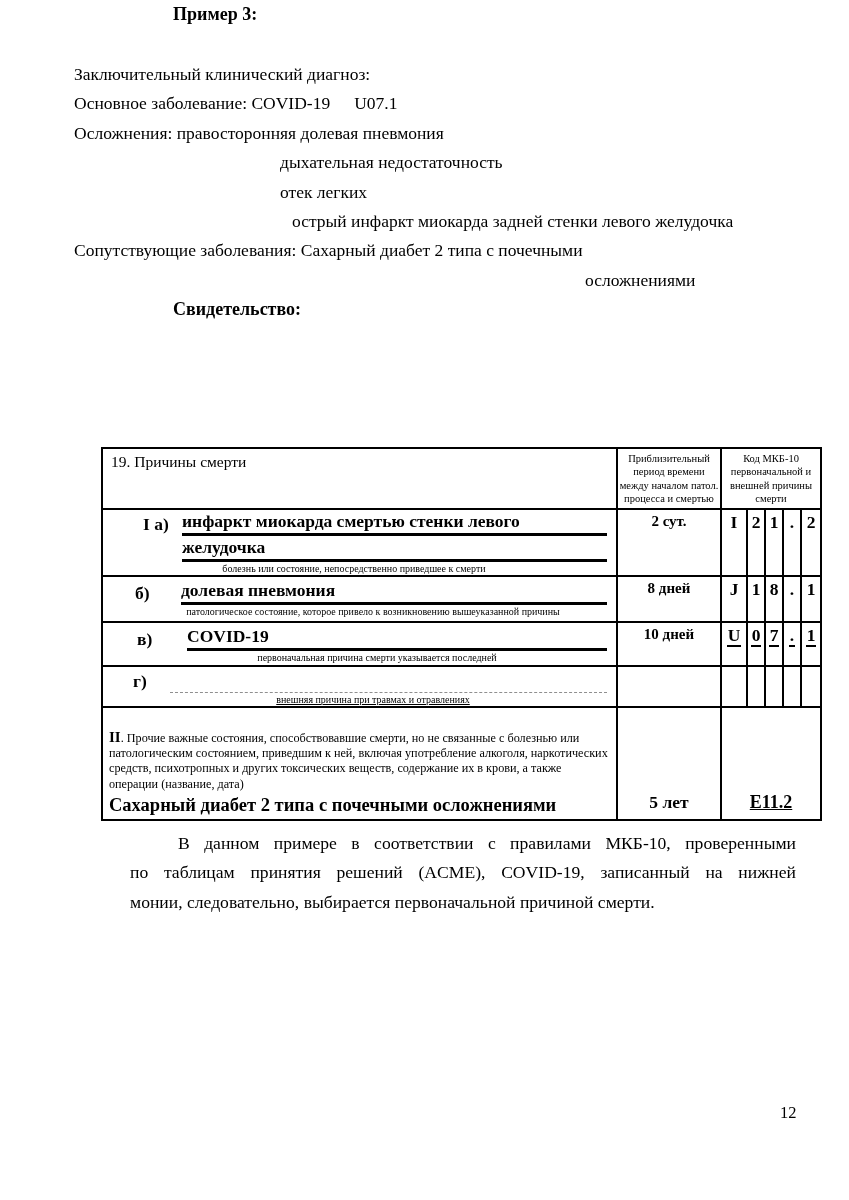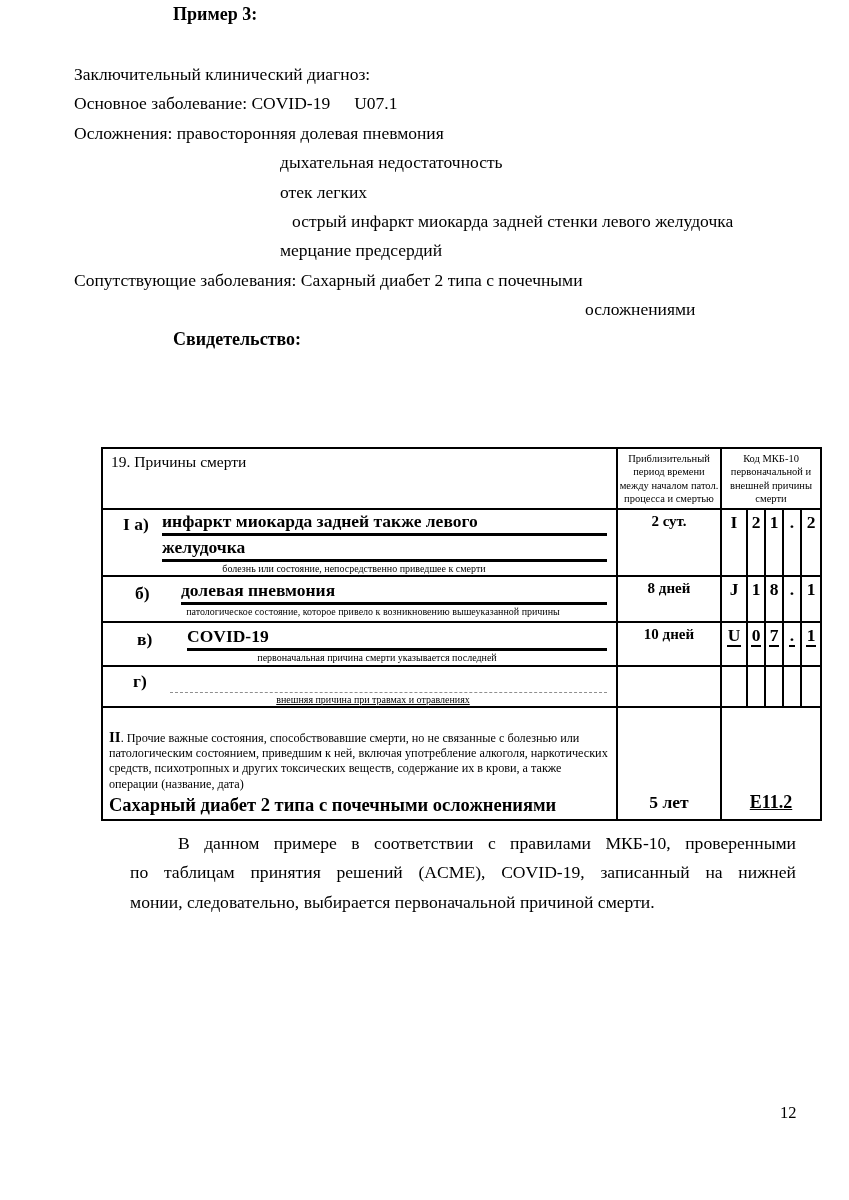--- a/index.html
+++ b/index.html
@@ -37,21 +37,21 @@
 
   .eline{display:flex;align-items:flex-end;line-height:23px;}
   .elabel{font-weight:bold;font-size:17.5px;flex:0 0 auto;}
   .ewrite{
     flex:1 1 auto;margin-right:9px;border-bottom:3px solid #000;
     font-weight:bold;font-size:17.5px;white-space:nowrap;
   }
   .ewrite.dashes{border-bottom:1.5px dashed #8f8f8f;height:20px;}
   .espace{flex:0 0 auto;}
   .ecaption{font-size:10px;line-height:12px;text-align:center;padding-top:1px;}
-  .lbl-ia{width:39px;padding-left:20px;}
+  .lbl-ia{width:39px;padding-left:4px;margin-left:36px;}
   .lbl-b{width:46px;padding-left:32px;}
   .lbl-v{width:50px;padding-left:34px;}
   .lbl-g{width:37px;padding-left:30px;}
   .cap-ia{margin-left:39px;width:424px;}
   .cap-b{margin-left:30px;width:480px;}
   .cap-v{margin-left:44px;width:460px;}
   .cap-g{margin-left:30px;width:480px;text-decoration:underline;}
 
   .ii-cell{padding:2px 6px 2px 6px !important;}
   .ii-par{font-size:12.2px;line-height:15.2px;margin-top:20px;}
@@ -76,21 +76,20 @@
 
   <div class="topblock">
     <div class="h-example">Пример 3:</div>
     <div class="spacer"></div>
     <div class="dline ind0">Заключительный клинический диагноз:</div>
     <div class="dline ind0"><span>Основное заболевание: COVID-19</span><span class="gap">U07.1</span></div>
     <div class="dline ind0">Осложнения: правосторонняя долевая пневмония</div>
     <div class="dline ind1">дыхательная недостаточность</div>
     <div class="dline ind1">отек легких</div>
     <div class="dline ind2">острый инфаркт миокарда задней стенки левого желудочка</div>
-    <div class="dline ind1">мерцание предсердий</div>
     <div class="dline ind0">Сопутствующие заболевания: Сахарный диабет 2 типа с почечными</div>
     <div class="dline ind3">осложнениями</div>
     <div class="h-cert">Свидетельство:</div>
   </div>
 
   <table class="ctable">
     <colgroup>
       <col style="width:515px">
         <col style="width:104px">
       <col style="width:26px">
@@ -103,21 +102,21 @@
         <tr style="height:61px">
       <td class="hdr-causes">19. Причины смерти</td>
       <td class="hdr-small">Приблизительный период времени между началом патол. процесса и смертью</td>
       <td class="hdr-small" colspan="5">Код МКБ-10 первоначальной и внешней причины смерти</td>
     </tr>
 
     <tr style="height:56px">
       <td>
         <div class="eline">
           <span class="elabel lbl-ia">I а)</span>
-          <span class="ewrite">инфаркт миокарда задней также левого</span>
+          <span class="ewrite">инфаркт миокарда смертью стенки левого</span>
         </div>
         <div class="eline">
           <span class="espace lbl-ia"></span>
           <span class="ewrite">желудочка</span>
         </div>
         <div class="ecaption cap-ia">болезнь или состояние, непосредственно  приведшее к смерти</div>
       </td>
       <td class="period">2 сут.</td>
       <td class="codech">I</td>
       <td class="codech">2</td>

